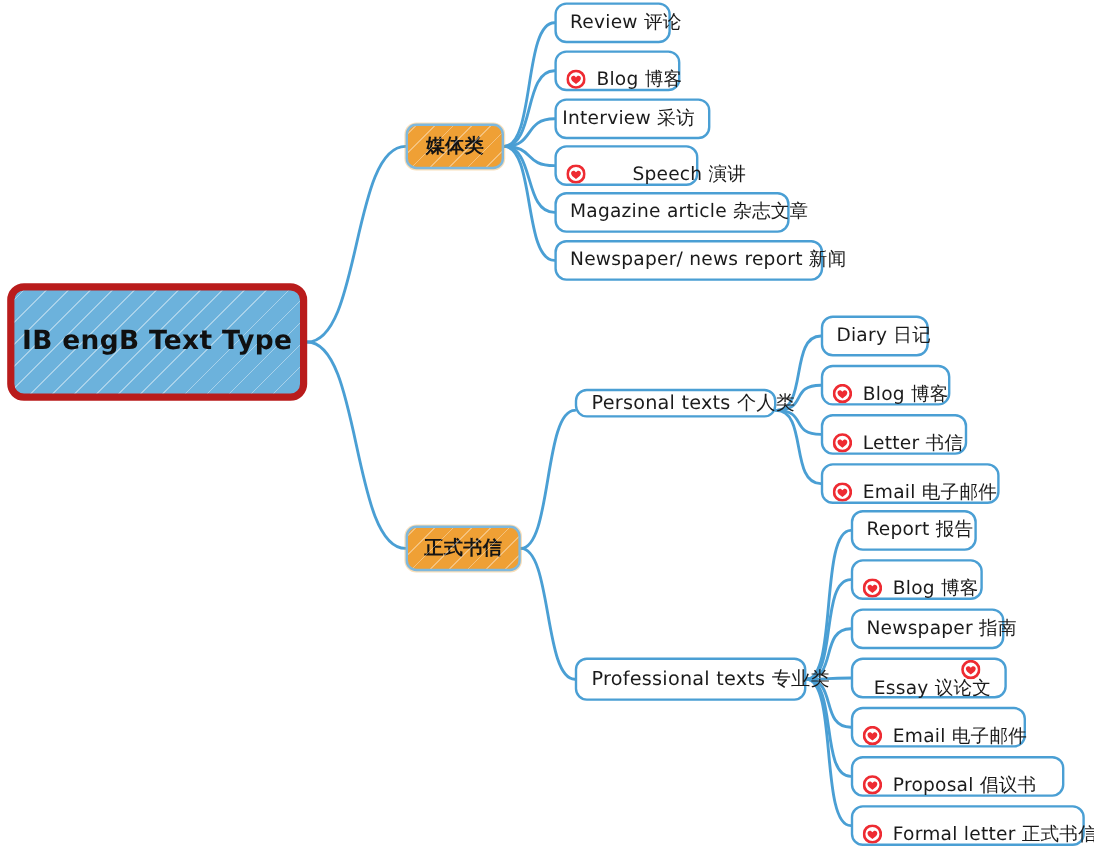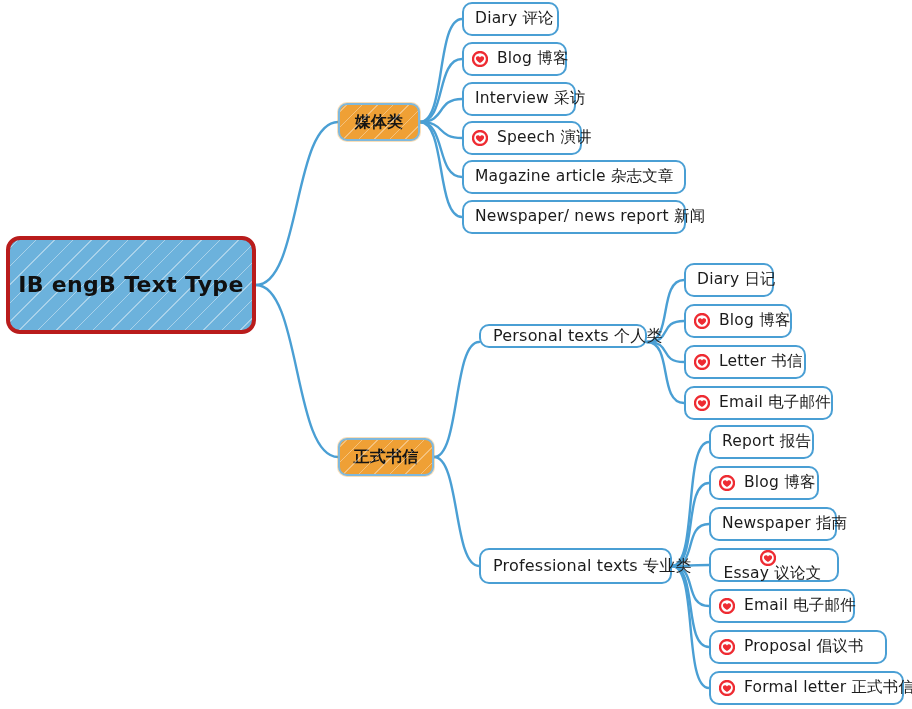--- a/index.html
+++ b/index.html
@@ -22,21 +22,21 @@
     font-size:15px;
     letter-spacing:.2px;
   }
   .node .lbl{display:block;line-height:1;}
 
   
   .leaf{
     height:34px;padding:0 11px;border-radius:10px;
     border-width:2px;
   }
-  .leaf.has-icon{padding-left:8px;}
+  .leaf.has-icon{padding-left:8px;align-items:flex-end;}
   .leaf .lbl{font-size:15.5px;}
 
   
   .mid{height:36px;padding:0 12px;border-radius:10px;}
   .mid .lbl{font-size:16px;}
 
   
   .branch{
     height:38px;padding:0 14px;border-radius:9px;
     background:#efa035;
@@ -54,21 +54,21 @@
         rgba(255,255,255,.42) 5px,
         rgba(255,255,255,.00) 5px,
         rgba(255,255,255,.00) 11px);
     opacity:.85;
   }
 
   
   #root-node{
     position:absolute;left:6px;top:236px;width:250px;height:98px;
     box-sizing:border-box;
-    border:4px solid #b91c1c;border-radius:14px;
+    border:6px solid #b91c1c;border-radius:14px;
     background:#6cb2dc;
     display:flex;flex-direction:column;align-items:center;justify-content:center;
     overflow:hidden;
   }
   #root-node .hatch{
     position:absolute;inset:0;pointer-events:none;
     background:repeating-linear-gradient(135deg,
         rgba(255,255,255,.00) 0px,
         rgba(255,255,255,.00) 5px,
         rgba(255,255,255,.55) 5px,
@@ -127,44 +127,44 @@
   <div id="nodes">
       <div class="node branch" style="left: 338px; top: 103px; width: 82px; height: 38px; position: absolute;">
         <span class="hatch"></span>
         <span class="lbl">媒体类</span>
       </div>
       <div class="node branch" style="left: 338px; top: 438px; width: 96px; height: 38px; position: absolute;">
         <span class="hatch"></span>
         <span class="lbl">正式书信</span>
       </div>
       <div class="node leaf" style="left: 462px; top: 2px; width: 97px; height: 34px;">
-        <span class="lbl">Diary 评论</span>
+        <span class="lbl">Review 评论</span>
       </div>
       <div class="node leaf has-icon" style="left: 462px; top: 42px; width: 105px; height: 34px;">
         <span class="icon">
           <svg viewBox="0 0 16 16">
             <circle cx="8" cy="8" r="7" fill="none" stroke="#ee2b32" stroke-width="2.3"></circle>
             <path d="M8 12.1 C5.1 10.1 3.9 8.9 3.9 7.3 C3.9 6.1 4.8 5.2 5.9 5.2 C6.8 5.2 7.5 5.7 8 6.5 C8.5 5.7 9.2 5.2 10.1 5.2 C11.2 5.2 12.1 6.1 12.1 7.3 C12.1 8.9 10.9 10.1 8 12.1 Z" fill="#ee2b32"></path>
           </svg>
         </span>
         <span class="lbl">Blog 博客</span>
       </div>
-      <div class="node leaf" style="left: 462px; top: 82px; width: 114px; height: 34px;">
+      <div class="node leaf" style="left: 462px; top: 82px; width: 130px; height: 34px; justify-content: flex-end;">
         <span class="lbl">Interview 采访</span>
       </div>
-      <div class="node leaf has-icon" style="left: 462px; top: 121px; width: 120px; height: 34px;">
+      <div class="node leaf has-icon" style="left: 462px; top: 121px; width: 120px; height: 34px; gap: 30px;">
         <span class="icon">
           <svg viewBox="0 0 16 16">
             <circle cx="8" cy="8" r="7" fill="none" stroke="#ee2b32" stroke-width="2.3"></circle>
             <path d="M8 12.1 C5.1 10.1 3.9 8.9 3.9 7.3 C3.9 6.1 4.8 5.2 5.9 5.2 C6.8 5.2 7.5 5.7 8 6.5 C8.5 5.7 9.2 5.2 10.1 5.2 C11.2 5.2 12.1 6.1 12.1 7.3 C12.1 8.9 10.9 10.1 8 12.1 Z" fill="#ee2b32"></path>
           </svg>
         </span>
         <span class="lbl">Speech 演讲</span>
       </div>
-      <div class="node leaf" style="left: 462px; top: 160px; width: 224px; height: 34px;">
+      <div class="node leaf" style="left: 462px; top: 160px; width: 196px; height: 34px;">
         <span class="lbl">Magazine article 杂志文章</span>
       </div>
       <div class="node leaf" style="left: 462px; top: 200px; width: 224px; height: 34px;">
         <span class="lbl">Newspaper/ news report 新闻</span>
       </div>
       <div class="node mid" style="left: 479px; top: 324px; width: 168px; height: 24px;">
         <span class="lbl">Personal texts 个人类</span>
       </div>
       <div class="node mid" style="left: 479px; top: 548px; width: 193px; height: 36px;">
         <span class="lbl">Professional texts 专业类</span>

